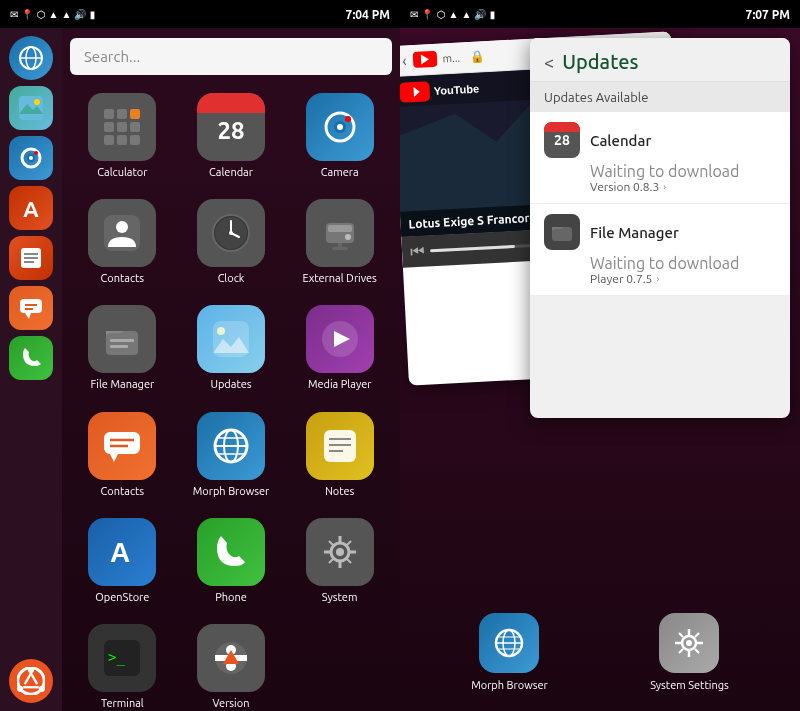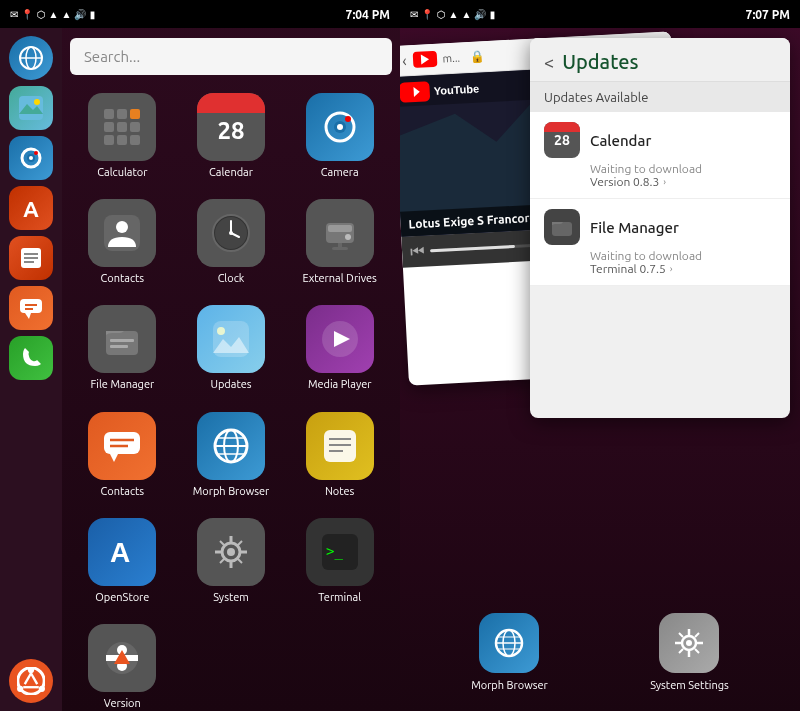--- a/index.html
+++ b/index.html
@@ -246,21 +246,21 @@
       align-items: center;
       justify-content: center;
       flex-shrink: 0;
     }
     .update-app-name {
       font-size: 15px;
       color: #222;
       font-weight: 500;
     }
     .update-status {
-      font-size: 12px;
+      font-size: 16px;
       color: #888;
       padding-left: 46px;
     }
     .update-version {
       font-size: 12px;
       color: #555;
       padding-left: 46px;
       display: flex;
       align-items: center;
       gap: 4px;
@@ -627,20 +627,28 @@
 
       <div class="app-item">
         <div class="app-icon-wrap" style="background:linear-gradient(135deg,#1a5fa8,#2a7fd0);">
           <svg width="44" height="44" viewBox="0 0 44 44">
             <text x="10" y="32" fill="white" font-size="28" font-weight="bold" font-family="Arial">A</text>
           </svg>
         </div>
         <span class="app-label">OpenStore</span>
       </div>
 
+      <div class="app-item">
+        <div class="app-icon-wrap" style="background:linear-gradient(135deg,#28a028,#40c040);">
+          <svg width="44" height="44" viewBox="0 0 44 44">
+            <path d="M12 6 C12 6, 8 10, 8 18 C8 30, 14 36, 26 36 C34 36, 36 32, 36 32 L30 26 C30 26, 27 28, 24 27 C20 25, 18 21, 18 20 C17 16, 18 13, 18 13 Z" fill="white"></path>
+          </svg>
+        </div>
+        <span class="app-label">Phone</span>
+      </div>
 
       <div class="app-item">
         <div class="app-icon-wrap" style="background:#555;">
           <svg width="44" height="44" viewBox="0 0 44 44">
             <circle cx="22" cy="22" r="9" fill="none" stroke="#bbb" stroke-width="3"></circle>
             <circle cx="22" cy="22" r="4" fill="#bbb"></circle>
             <line x1="22" y1="6" x2="22" y2="12" stroke="#bbb" stroke-width="3"></line>
             <line x1="22" y1="32" x2="22" y2="38" stroke="#bbb" stroke-width="3"></line>
             <line x1="6" y1="22" x2="12" y2="22" stroke="#bbb" stroke-width="3"></line>
             <line x1="32" y1="22" x2="38" y2="22" stroke="#bbb" stroke-width="3"></line>
@@ -761,21 +769,21 @@
           <div class="update-app-icon" style="background:#444;">
             <svg width="22" height="22" viewBox="0 0 22 22">
               <rect x="1" y="6" width="20" height="14" rx="3" fill="#666"></rect>
               <path d="M1 6 L1 9 Q3 8 5 8 L9 8 Q11 8 12 6 Z" fill="#777"></path>
             </svg>
           </div>
           <span class="update-app-name">File Manager</span>
         </div>
         <div class="update-status">Waiting to download</div>
         <div class="update-version">
-          <span>Terminal 0.7.5</span>
+          <span>Player 0.7.5</span>
           <span class="version-chevron">›</span>
         </div>
       </div>
     </div>
 
   </div>
 
   <div class="bottom-dock">
 
     <div class="dock-item">

